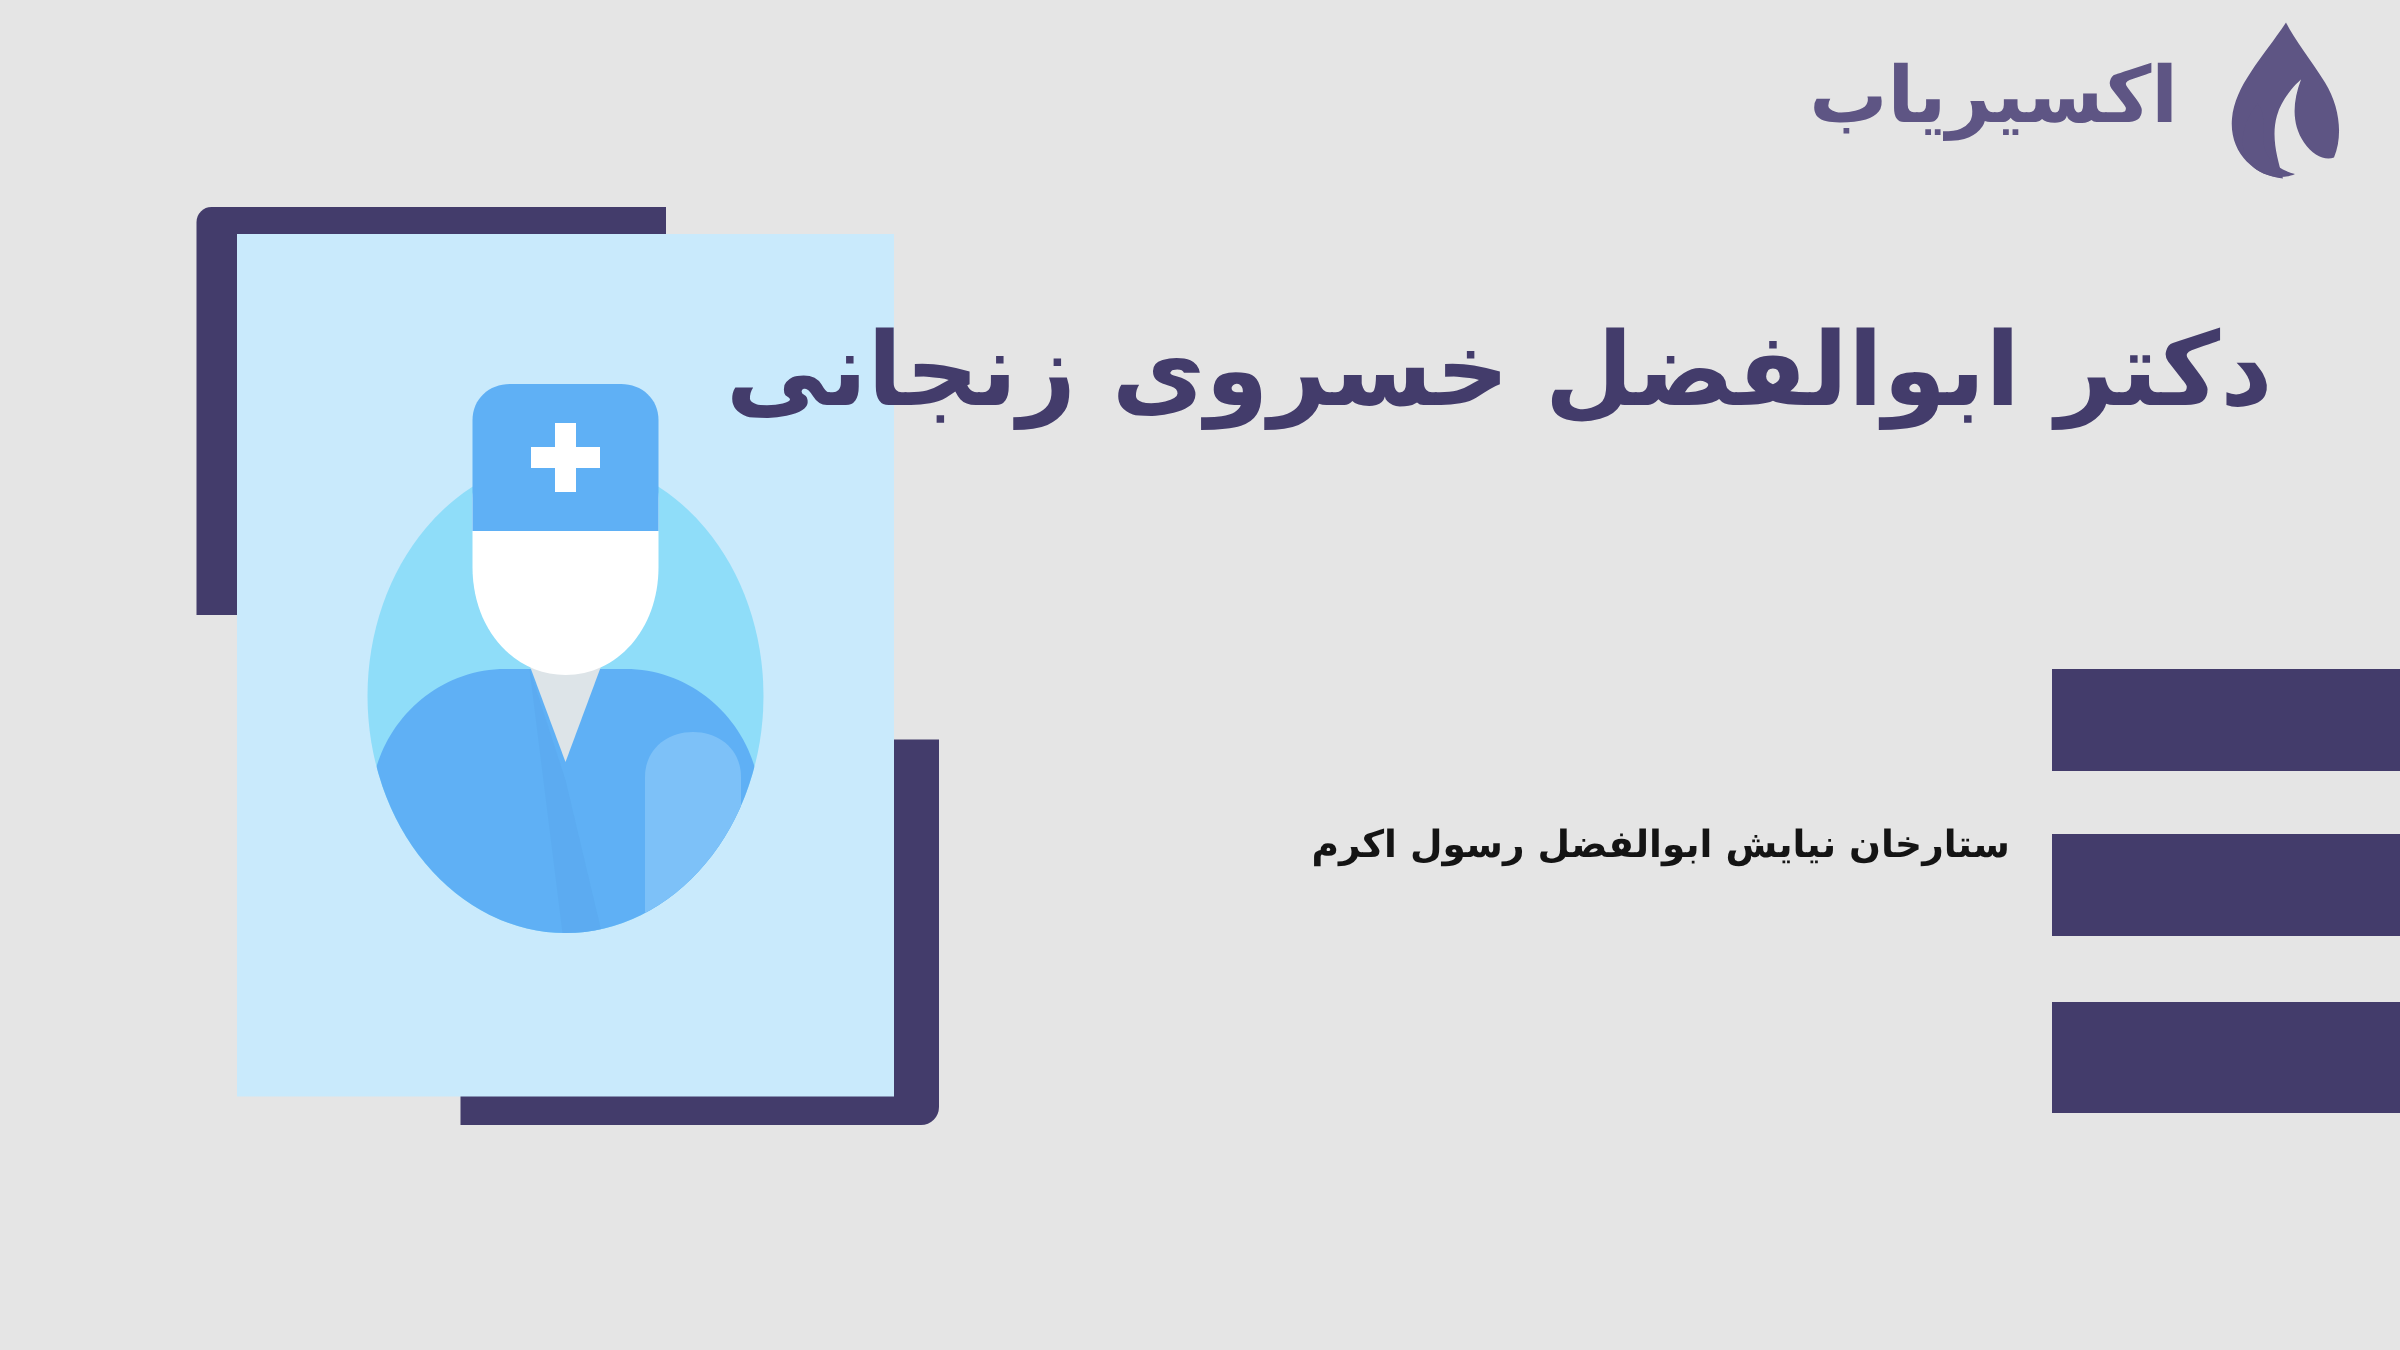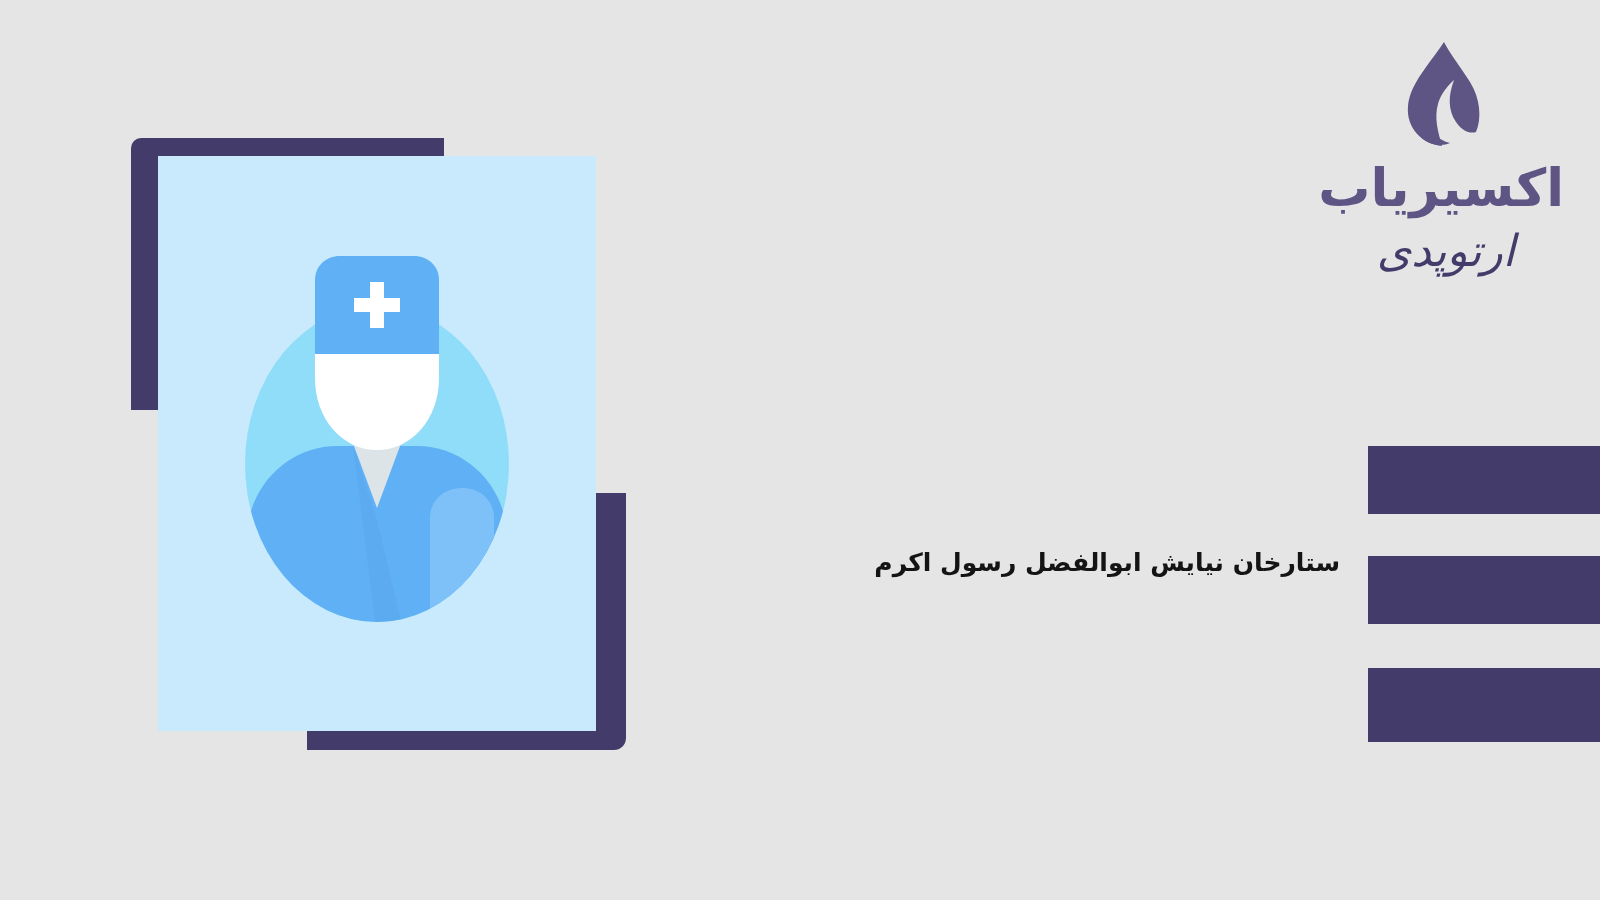--- a/index.html
+++ b/index.html
@@ -18,26 +18,26 @@
   #stage {
     position: relative;
     width: 1600px;
     height: 900px;
     background: #e5e5e5;
   }
 
   
   .brand {
     position: absolute;
-    top: 40px;
+    top: 13px;
     right: 36px;
     display: flex;
-    flex-direction: column;
+    flex-direction: row;
     align-items: center;
-    gap: 14px;
+    gap: 26px;
     direction: rtl;
   }
   .brand-mark {
     width: 86px;
     height: 108px;
     display: block;
     flex: 0 0 auto;
   }
   .brand-name {
     font-family: "DejaVu Sans", "Liberation Sans", sans-serif;
@@ -200,21 +200,21 @@
           <path d="M88 30 C88 16 99 6 113 6 L187 6 C201 6 212 16 212 30 L212 104 L88 104 Z" fill="#5fb0f5"></path>
 
           <rect x="143" y="32" width="14" height="46" fill="#ffffff"></rect>
           <rect x="127" y="48" width="46" height="14" fill="#ffffff"></rect>
         </svg>
       </span>
     </div>
   </div>
 
   <div class="info">
-    <div class="speciality">ارتوپدی</div>
+    <h1 class="doctor-name">دکتر ابوالفضل خسروی زنجانی</h1>
   </div>
 
   <div class="address">ستارخان نیایش ابوالفضل رسول اکرم</div>
 
   <div class="bars">
     <div class="bar bar-1"></div>
     <div class="bar bar-2"></div>
     <div class="bar bar-3"></div>
   </div>
 

